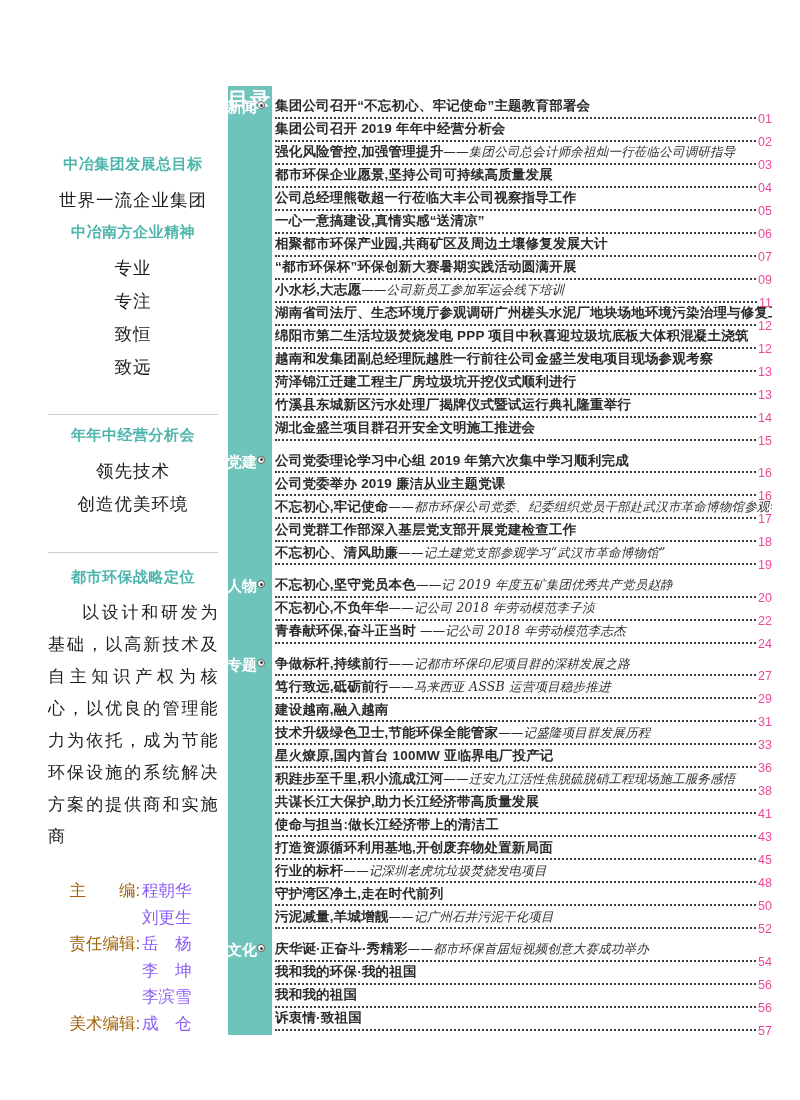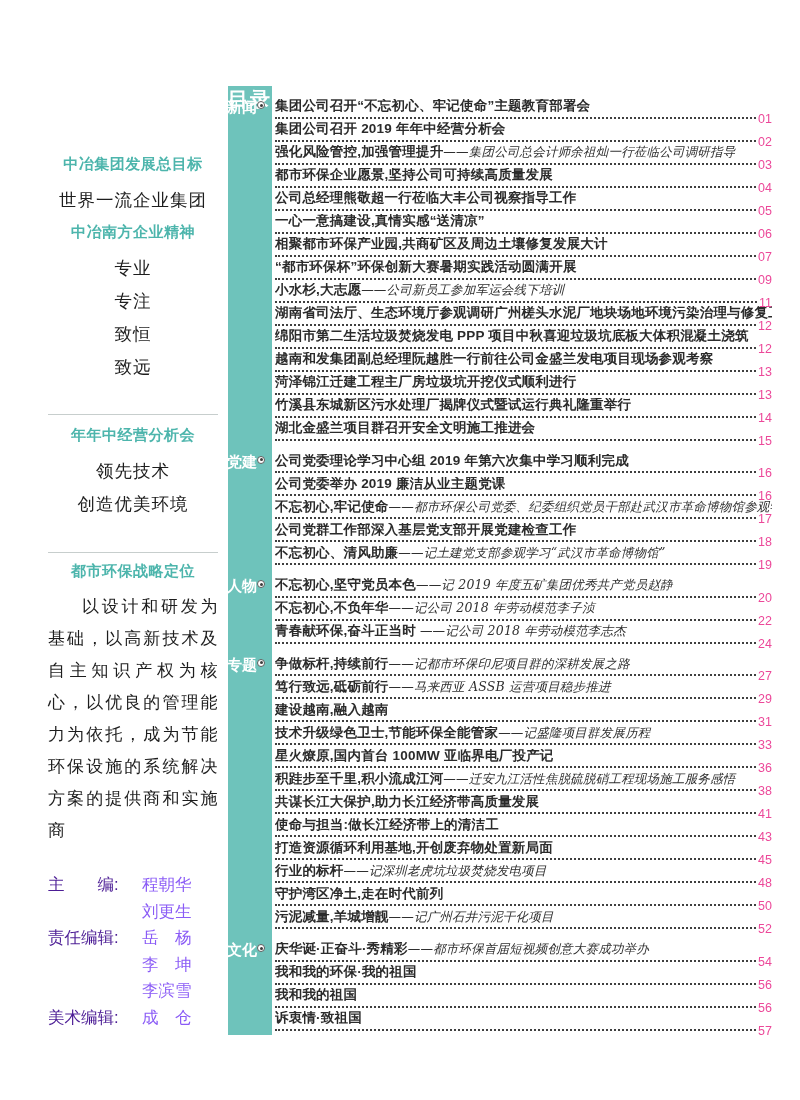--- a/index.html
+++ b/index.html
@@ -7,36 +7,36 @@
     width:800px; height:1100px; position:relative; background:#ffffff;
     font-family:"Liberation Sans", sans-serif; overflow:hidden;
   }
 
   
   .sidebar { position:absolute; left:48px; top:149px; width:170px; }
   .sb-block { }
   .sb-block.pad-top { padding-top:7px; }
   .sb-block.b2 { margin-top:7px; }
   .sb-block.div1 { margin-top:30px; border-top:1px solid #c7cecd; padding-top:12px; }
-  .sb-block.div2 { margin-top:31px; border-top:1px solid #c7cecd; padding-top:10px; }
+  .sb-block.div2 { margin-top:31px; border-top:1px solid #c7cecd; padding-top:16px; }
   .sb-heading {
     color:#4db5ac; font-size:15px; font-weight:bold; text-align:center;
     line-height:16px; margin-bottom:12px; letter-spacing:0.5px;
   }
   .sb-line {
     font-family:"Liberation Serif", serif; font-size:17.5px; color:#1d1d1d;
     text-align:center; line-height:33px; letter-spacing:1px;
   }
   .sb-par {
     font-family:"Liberation Serif", serif; font-size:17px; color:#1d1d1d;
     line-height:32px; text-align:justify; text-indent:2em; letter-spacing:0.5px;
   }
   .editors { margin-top:24px; }
   .ed-row { display:flex; line-height:26.5px; font-size:16.5px; }
-  .ed-label { width:92px; color:#4c1d95; flex:none; white-space:pre; }
+  .ed-label { width:92px; text-align:right; color:#a16207; flex:none; white-space:pre; }
   .ed-name { color:#8b5cf6; margin-left:2px; white-space:pre; }
 
   
   .toc-bar {
     position:absolute; left:228px; top:86px; width:44px; height:949px;
     background:#6ec3bb;
   }
   .toc-title {
     color:#ffffff; font-size:20px; font-weight:bold; text-align:center;
     letter-spacing:2px; padding-top:2px; line-height:22px;

